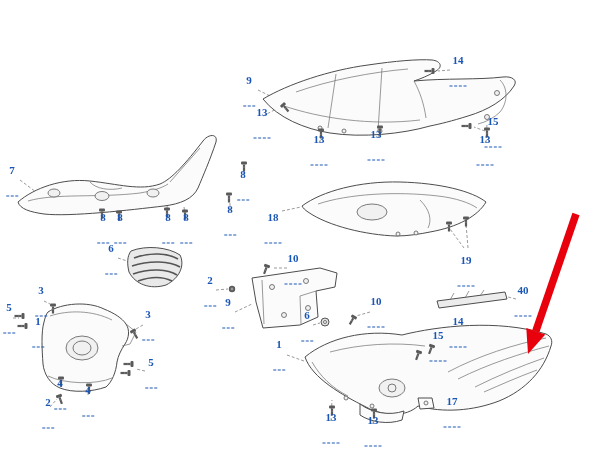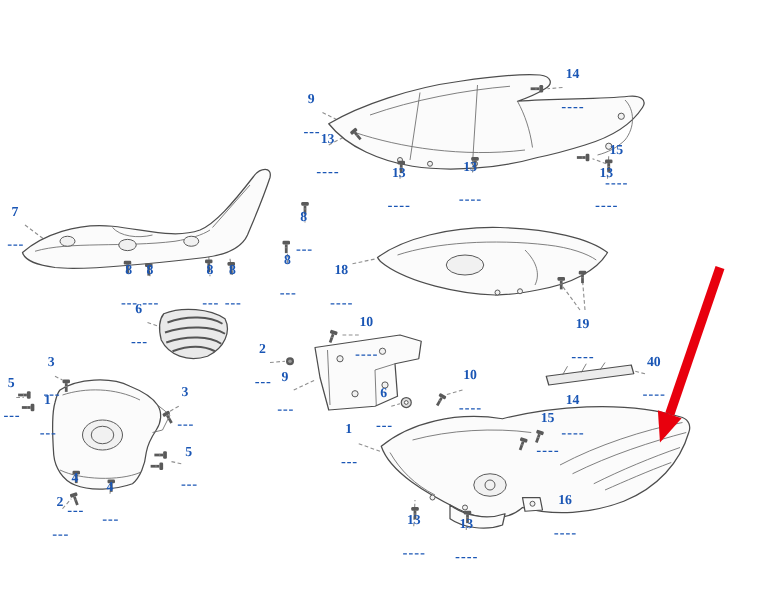--- a/index.html
+++ b/index.html
@@ -228,21 +228,21 @@
   <span class="callout" style="left:273px;top:227px">18</span>
   <span class="callout" style="left:466px;top:270px">19</span>
   <span class="callout" style="left:293px;top:268px">10</span>
   <span class="callout" style="left:210px;top:290px">2</span>
   <span class="callout" style="left:228px;top:312px">9</span>
   <span class="callout" style="left:307px;top:325px">6</span>
   <span class="callout" style="left:376px;top:311px">10</span>
   <span class="callout" style="left:458px;top:331px">14</span>
   <span class="callout" style="left:438px;top:345px">15</span>
   <span class="callout" style="left:279px;top:354px">1</span>
-  <span class="callout" style="left:452px;top:411px">16</span>
+  <span class="callout" style="left:452px;top:411px">17</span>
   <span class="callout" style="left:331px;top:427px">13</span>
   <span class="callout" style="left:373px;top:430px">13</span>
   <span class="callout" style="left:523px;top:300px">40</span>
   <span class="callout" style="left:41px;top:300px">3</span>
   <span class="callout" style="left:9px;top:317px">5</span>
   <span class="callout" style="left:38px;top:331px">1</span>
   <span class="callout" style="left:148px;top:324px">3</span>
   <span class="callout" style="left:151px;top:372px">5</span>
   <span class="callout" style="left:60px;top:393px">4</span>
   <span class="callout" style="left:48px;top:412px">2</span>

